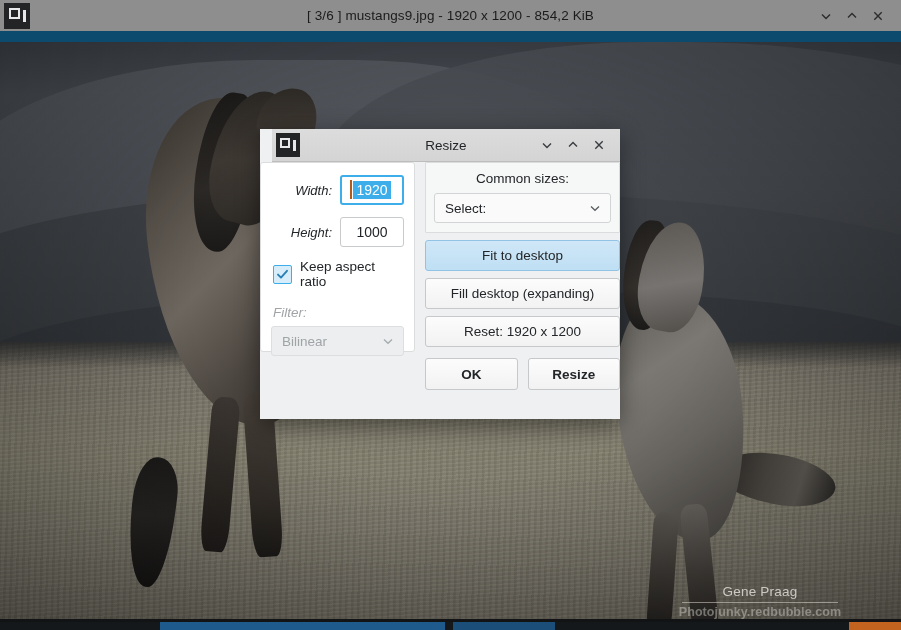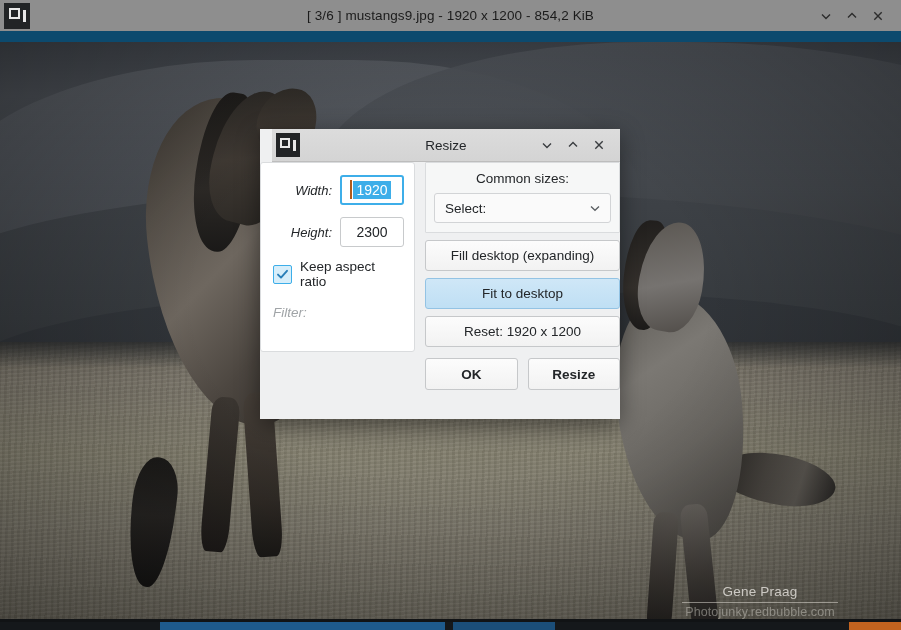--- a/index.html
+++ b/index.html
@@ -229,20 +229,21 @@
     font-size: 13.5px; color: rgba(236,233,228,.78);
     letter-spacing:.2px;
   }
   .wm-rule {
     height:1px; margin: 3px 22px 2px 22px;
     background: rgba(232,228,220,.5);
   }
   .wm-site {
     font-size: 12.5px; color: rgba(210,206,198,.48);
     letter-spacing:.1px;
+    font-weight:bold;
   }
 
   
   .bottom-dark {
     position:absolute; left:0; top:588px; width:901px; height:34px;
     background:#111315;
   }
   .taskbar {
     position:absolute; left:0; bottom:0; width:901px; height:8px;
     background:#15181b;
@@ -530,55 +531,63 @@
         <div class="field-row">
           <div class="field-label">Width:</div>
           <div class="txt-input focused">
             <span class="sel-text">1920<span class="caret"></span></span>
           </div>
         </div>
 
         <div class="field-row">
           <div class="field-label">Height:</div>
           <div class="txt-input">
-            <span>2300</span>
+            <span>1000</span>
           </div>
         </div>
 
         <div class="check-row">
           <div class="checkbox">
             <svg width="13" height="13" viewBox="0 0 13 13">
                 <path d="M2 6.6 L5 9.6 L11 2.8" fill="none" stroke="#2a7fb8" stroke-width="1.9" stroke-linecap="round" stroke-linejoin="round"></path>
               </svg>
           </div>
           <div class="check-label">Keep aspect ratio</div>
         </div>
 
         <div class="filter-label">Filter:</div>
+        <div class="combo disabled">
+          <span class="cv">Bilinear</span>
+          <span class="carrow">
+            <svg width="14" height="14" viewBox="0 0 14 14">
+                <path d="M3 5.5 L7 9.3 L11 5.5" fill="none" stroke="currentColor" stroke-width="1.3"></path>
+              </svg>
+          </span>
+        </div>
       </div>
 
       <div class="right-panel">
 
         <div class="group-box">
           <div class="group-title">Common sizes:</div>
           <div class="combo">
             <span class="cv">Select:</span>
             <span class="carrow">
               <svg width="14" height="14" viewBox="0 0 14 14">
                   <path d="M3 5.5 L7 9.3 L11 5.5" fill="none" stroke="currentColor" stroke-width="1.3"></path>
                 </svg>
             </span>
           </div>
         </div>
 
+        <div class="btn primary">
+          <span>Fit to desktop</span>
+        </div>
         <div class="btn">
           <span>Fill desktop (expanding)</span>
-        </div>
-        <div class="btn primary">
-          <span>Fit to desktop</span>
         </div>
         <div class="btn">
           <span>Reset: 1920 x 1200</span>
         </div>
 
         <div class="btn-row">
           <div class="btn">
             <span>OK</span>
           </div>
           <div class="btn">

